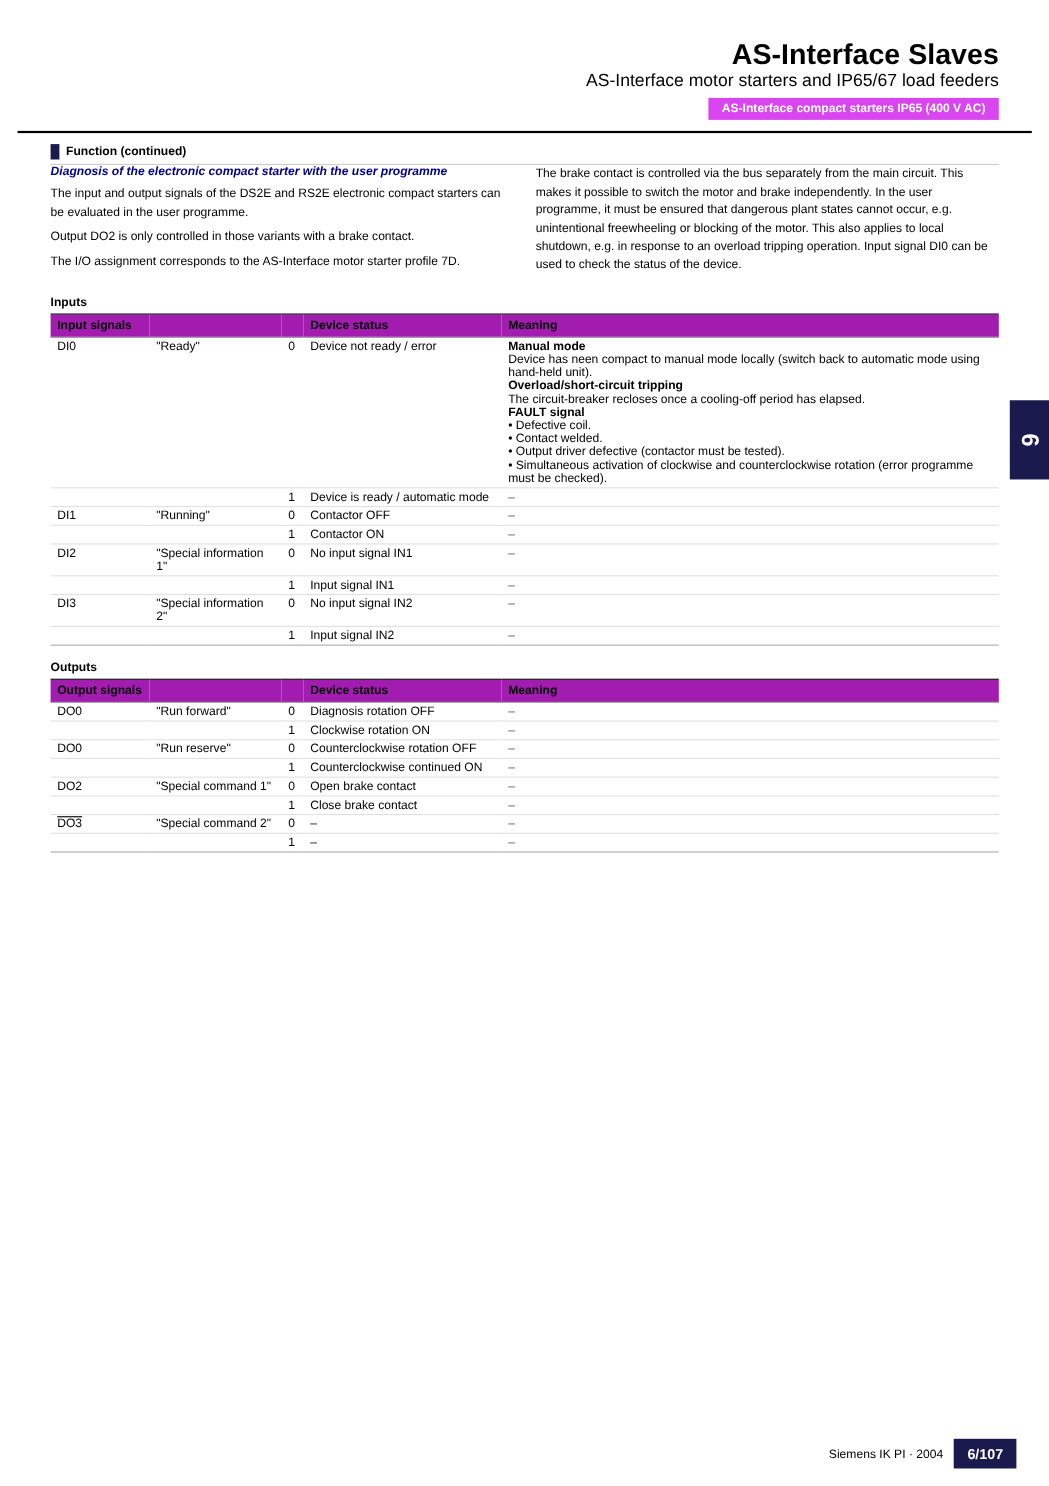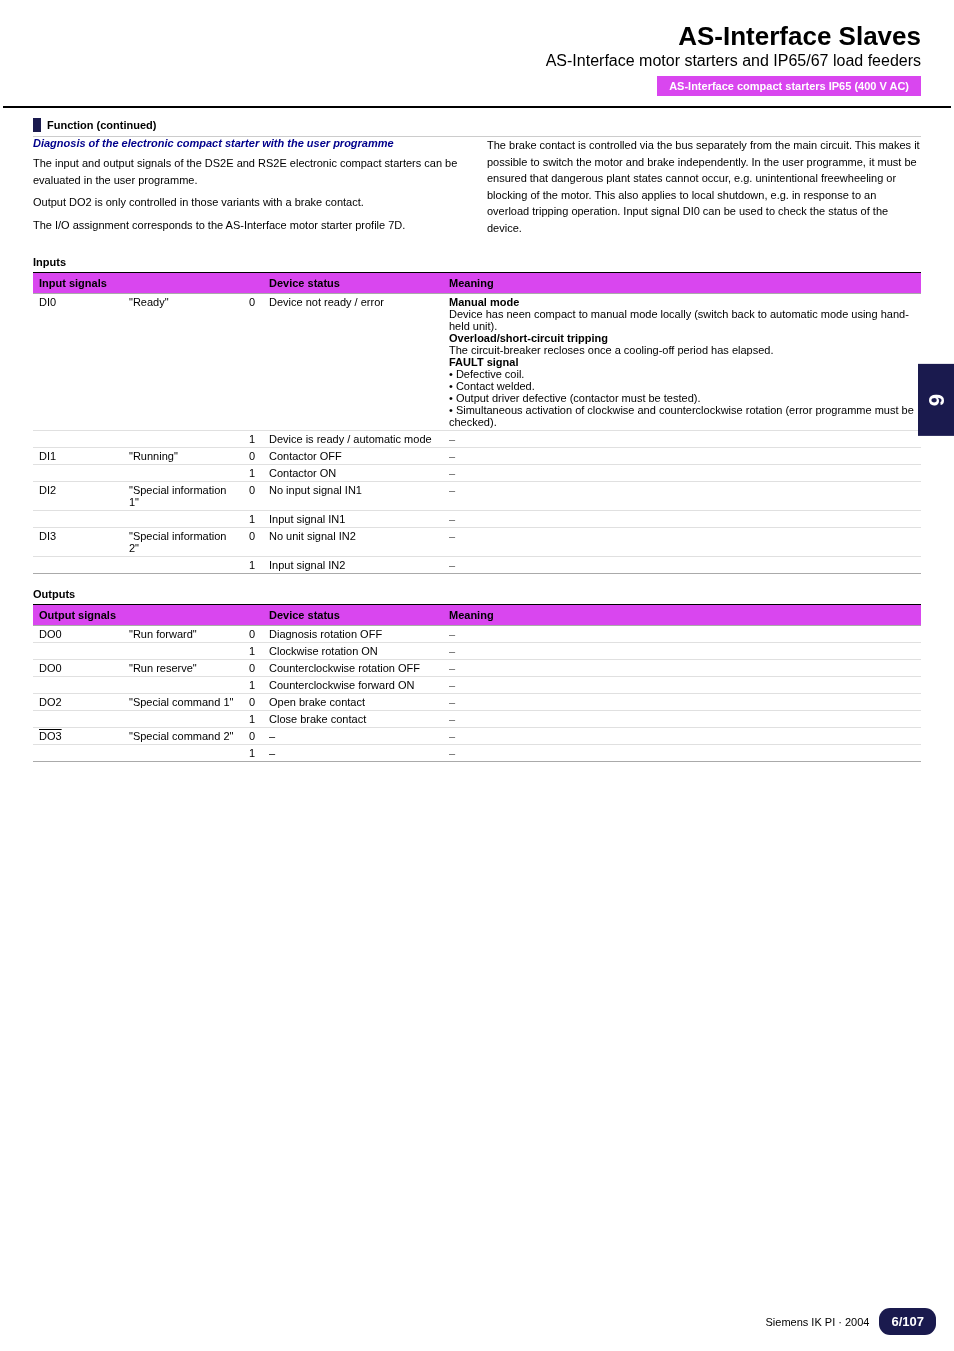--- a/index.html
+++ b/index.html
@@ -8,21 +8,21 @@
       font-size: 11px;
       background: #fff;
       color: #000;
       width: 954px;
       min-height: 1351px;
     }
 
     .page {
       width: 954px;
       min-height: 1351px;
-      padding: 3px;
+      padding: 16px;
       position: relative;
     }
 
     
     .header {
       padding: 18px 30px 10px 30px;
       border-bottom: 2px solid #000;
       text-align: right;
     }
     .header-main-title {
@@ -111,21 +111,21 @@
       border-collapse: collapse;
       font-size: 11px;
       margin-bottom: 14px;
     }
     table th {
       font-weight: bold;
       text-align: left;
       padding: 4px 6px;
       border-top: 1.5px solid #000;
       border-bottom: 1px solid #aaa;
-      background: #d946ef;
+      background: #a21caf;
     }
     table td {
       padding: 2px 6px;
       vertical-align: top;
       border-bottom: 1px solid #e0e0e0;
     }
     table tr:last-child td {
       border-bottom: 1px solid #aaa;
     }
 
@@ -143,33 +143,32 @@
       padding: 20px 6px;
       display: flex;
       align-items: center;
       justify-content: center;
     }
 
     
     .footer {
       position: absolute;
       bottom: 16px;
-      right: 18px;
+      right: 30px;
       display: flex;
       align-items: center;
       gap: 10px;
       font-size: 11px;
     }
     .footer-page-num {
       background: #1a1a4e;
       color: #fff;
       font-size: 13px;
       font-weight: bold;
       padding: 6px 12px;
-      border-radius: 11px;
     }
 
     .dash-cell {
       color: #555;
     }
 
     
     .overline-text {
       text-decoration: overline;
     }
@@ -265,21 +264,21 @@
             <td></td>
             <td></td>
             <td>1</td>
             <td>Input signal IN1</td>
             <td class="dash-cell">–</td>
           </tr>
           <tr>
             <td>DI3</td>
             <td>"Special information 2"</td>
             <td>0</td>
-            <td>No unit signal IN2</td>
+            <td>No input signal IN2</td>
             <td class="dash-cell">–</td>
           </tr>
           <tr>
             <td></td>
             <td></td>
             <td>1</td>
             <td>Input signal IN2</td>
             <td class="dash-cell">–</td>
           </tr>
         </tbody>
@@ -315,21 +314,21 @@
             <td>DO0</td>
             <td>"Run reserve"</td>
             <td>0</td>
             <td>Counterclockwise rotation OFF</td>
             <td class="dash-cell">–</td>
           </tr>
           <tr>
             <td></td>
             <td></td>
             <td>1</td>
-            <td>Counterclockwise forward ON</td>
+            <td>Counterclockwise continued ON</td>
             <td class="dash-cell">–</td>
           </tr>
           <tr>
             <td>DO2</td>
             <td>"Special command 1"</td>
             <td>0</td>
             <td>Open brake contact</td>
             <td class="dash-cell">–</td>
           </tr>
           <tr>

